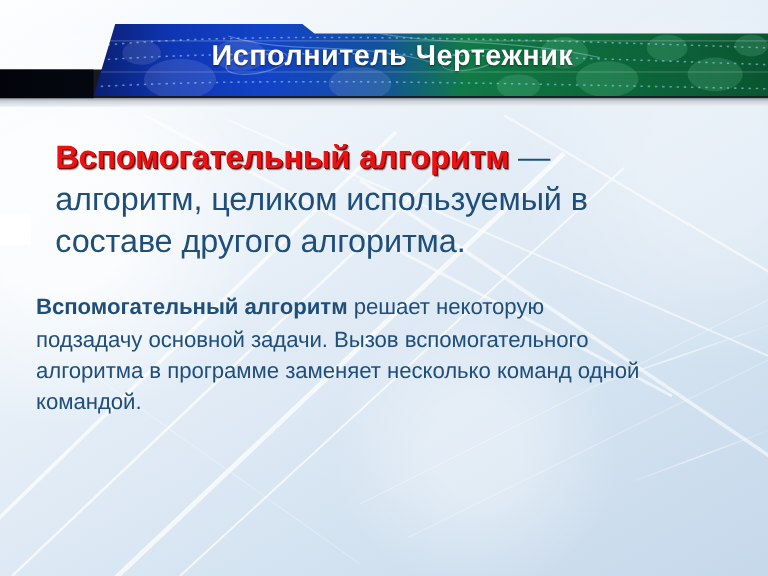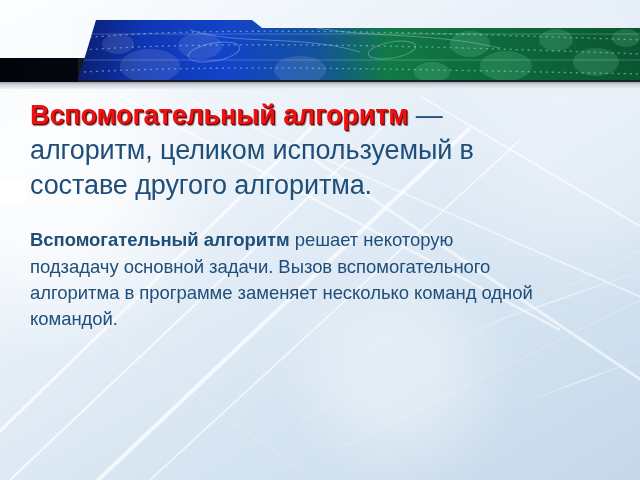--- a/index.html
+++ b/index.html
@@ -93,21 +93,21 @@
 
   
   .content {
     position: absolute;
     left: 30px;
     top: 98px;
     width: 506px;
   }
 
   .para-lead {
-    margin: 0;
+    margin: 16px;
     font-size: 27px;
     line-height: 1.30;
     color: #1f4e79;
     letter-spacing: -0.1px;
   }
   .para-lead .kw {
     font-weight: bold;
     color: #ee1111;
     text-shadow:
       1px 1px 0 #6b0000,
@@ -229,20 +229,21 @@
         </g>
         <g stroke="#ffffff" stroke-opacity=".22" stroke-width="1" fill="none">
           <line x1="80" y1="60" x2="640" y2="60"></line>
           <line x1="80" y1="34" x2="640" y2="34"></line>
         </g>
       </g>
 
       <rect x="0" y="82" width="640" height="7" fill="url(#shadowstrip)"></rect>
     </svg>
 
+    <div class="title">Исполнитель Чертежник</div>
   </div>
 
   <div class="content">
 
     <p class="para-lead"><span class="kw">Вспомогательный алгоритм</span><span> — алгоритм, целиком используемый в составе другого алгоритма.</span></p>
 
     <p class="para-body"><span class="kw2">Вспомогательный алгоритм</span><span> решает некоторую подзадачу основной задачи. Вызов вспомогательного алгоритма в программе заменяет несколько команд одной командой.</span></p>
 
   </div>
 

